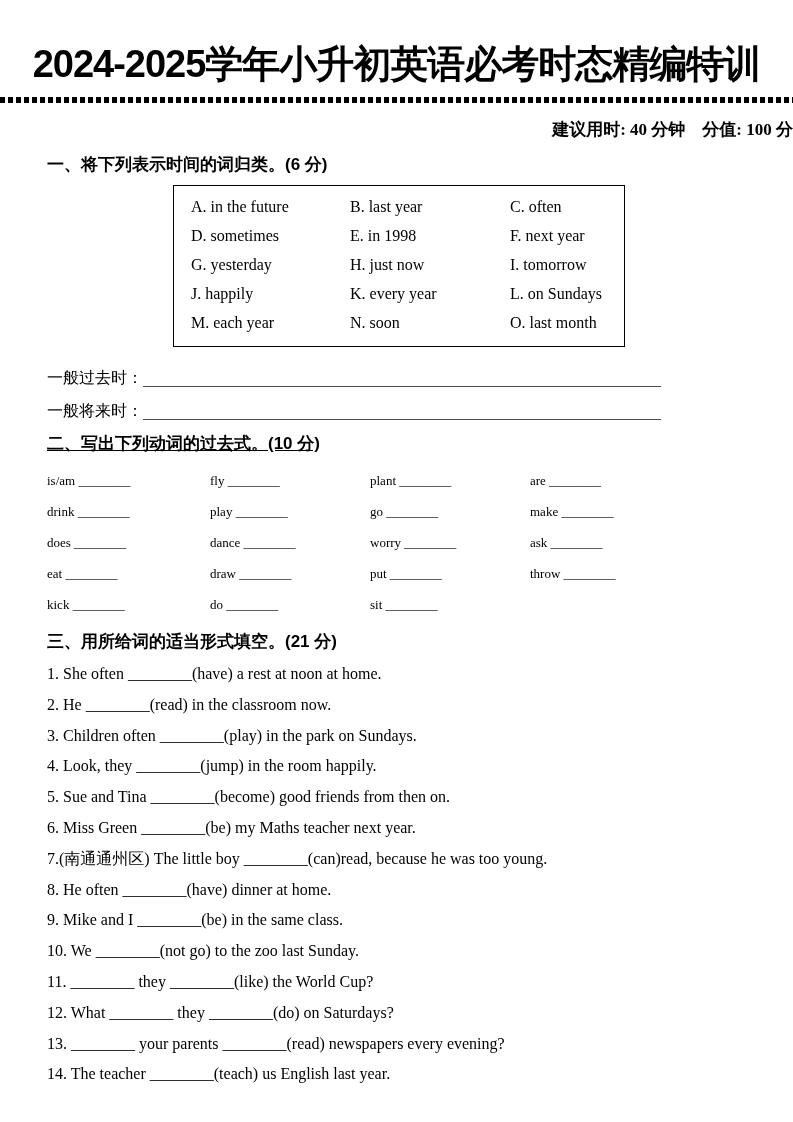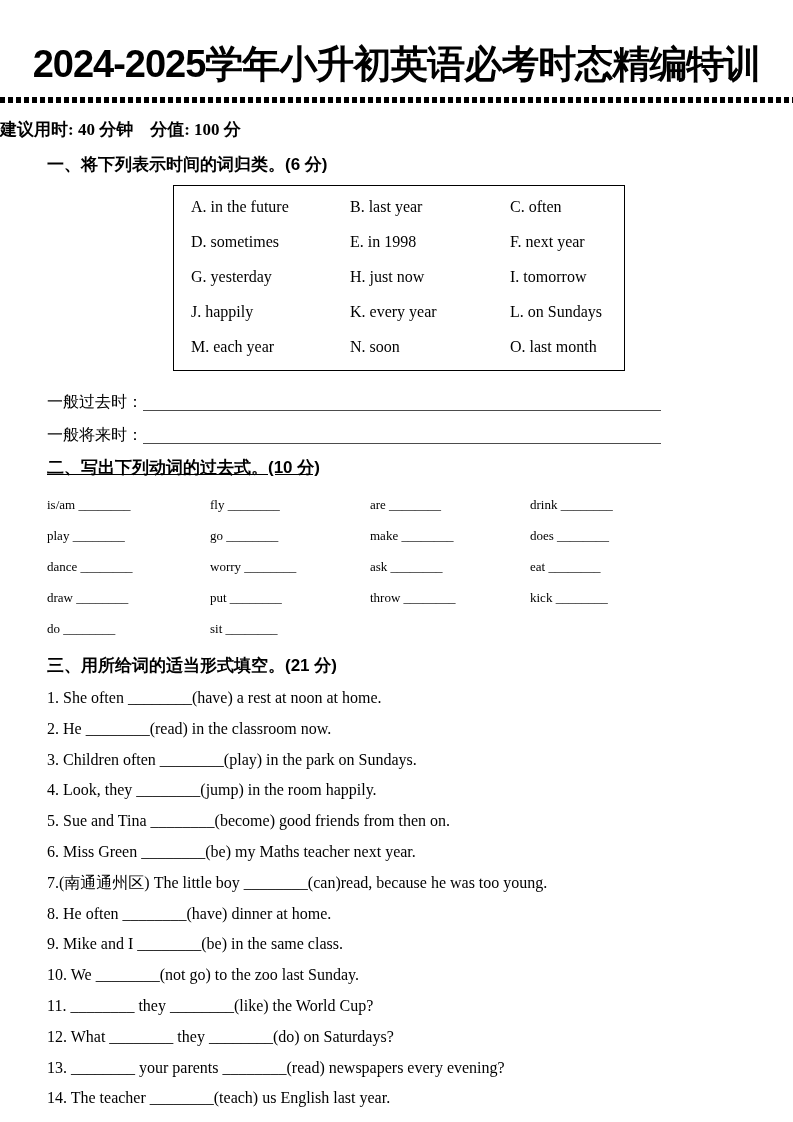--- a/index.html
+++ b/index.html
@@ -25,21 +25,21 @@
     white-space: nowrap;
   }
   .dotted-divider {
     margin-top: 9px;
     height: 6px;
     width: 100%;
     background-image: repeating-linear-gradient(90deg, #000 0px, #000 5px, transparent 5px, transparent 8px);
   }
   .subtitle {
     margin-top: 17px;
-    text-align: left;
+    text-align: right;
     font-weight: bold;
     font-size: 17px;
     line-height: 20px;
   }
   .content {
     padding: 0 47px;
   }
   .section-heading {
     font-family: "Liberation Sans", sans-serif;
     font-weight: bold;
@@ -52,21 +52,21 @@
   .word-bank {
     margin-top: 10px;
     margin-left: 126px;
     width: 418px;
     border: 1.5px solid #000;
     padding: 10px 15px 13px 17px;
   }
   .word-bank-grid {
     display: grid;
     grid-template-columns: 159px 160px auto;
-    row-gap: 14px;
+    row-gap: 8px;
     font-size: 16px;
     line-height: 21px;
   }
   .categories {
     margin-top: 9px;
   }
   .category-row {
     display: flex;
     align-items: flex-end;
     height: 33px;
@@ -142,20 +142,21 @@
       <span class="category-label">一般将来时：</span>
       <span class="answer-line"></span>
     </div>
   </div>
 
   <div class="section-heading s2-heading">二、写出下列动词的过去式。(10 分)</div>
 
   <div class="verbs-grid">
     <span>is/am ________</span>
     <span>fly ________</span>
+    <span>plant ________</span>
     <span>are ________</span>
     <span>drink ________</span>
     <span>play ________</span>
     <span>go ________</span>
     <span>make ________</span>
     <span>does ________</span>
     <span>dance ________</span>
     <span>worry ________</span>
     <span>ask ________</span>
     <span>eat ________</span>

